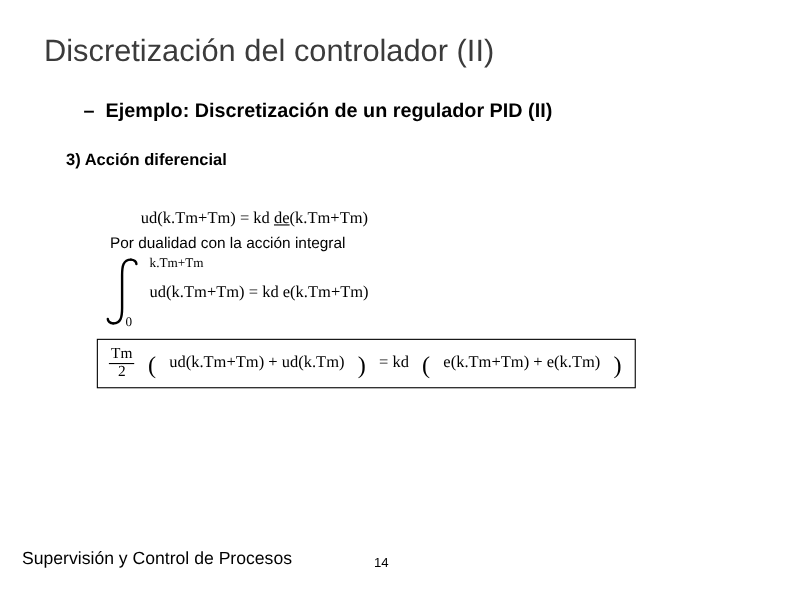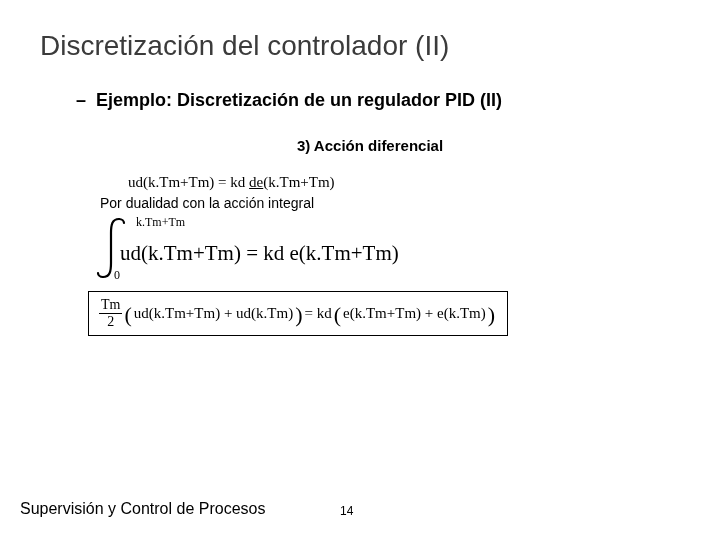--- a/index.html
+++ b/index.html
@@ -39,22 +39,21 @@
     margin-right: 10px;
   }
   .bullet-text {
     font-size: 18px;
     font-weight: 700;
   }
   .section-label {
     font-size: 15px;
     font-weight: 700;
     margin-left: 20px;
-    margin-bottom: 18px;
-    text-align: center;
+    margin-bottom: 35px;
   }
   .eq1 {
     font-family: "Times New Roman", Times, serif;
     font-size: 15px;
     margin-left: 88px;
     line-height: 1.4;
   }
   .eq1 .ul { text-decoration: underline; }
   .dt {
     font-family: "Times New Roman", Times, serif;
@@ -81,43 +80,43 @@
     top: 0;
   }
   .int-upper {
     position: absolute;
     left: 36px;
     top: 0px;
     font-size: 12px;
   }
   .int-body {
     position: absolute;
-    left: 20px;
+    left: 36px;
     top: 26px;
-    font-size: 21px;
+    font-size: 15px;
   }
   .int-lower {
     position: absolute;
     left: 14px;
     top: 53px;
     font-size: 12px;
   }
   .boxed {
     margin-left: 48px;
     margin-top: 10px;
     border: 1px solid #000;
     display: inline-block;
     padding: 6px 12px 6px 10px;
     font-family: "Times New Roman", Times, serif;
     font-size: 15px;
   }
   .boxed .row {
     display: flex;
     align-items: center;
-    gap: 2px;
+    gap: 12px;
   }
   .frac {
     display: inline-flex;
     flex-direction: column;
     align-items: center;
     line-height: 1;
     font-size: 14px;
   }
   .frac .num { border-bottom: 1px solid #000; padding: 0 2px 1px 2px; }
   .frac .den { padding-top: 1px; }

